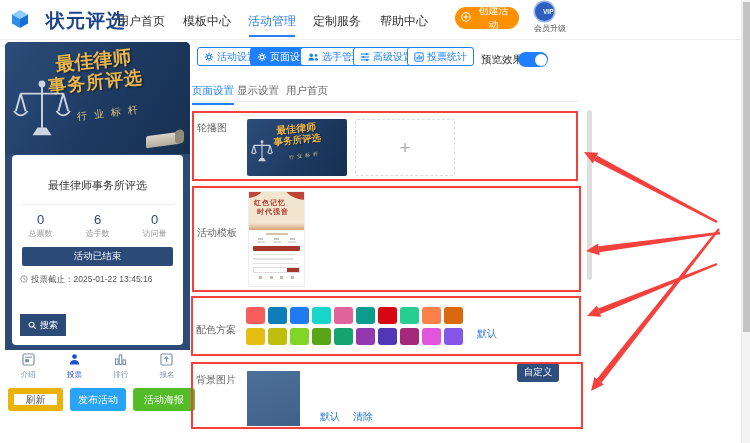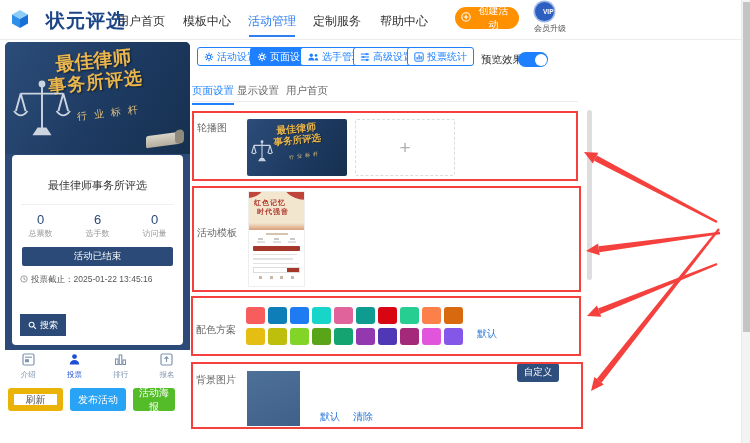--- a/index.html
+++ b/index.html
@@ -57,21 +57,21 @@
 
   .phone-tabs{position:absolute;left:5px;top:352px;width:185px;height:28px;display:flex;}
   .ptab{flex:1;text-align:center;color:#7e93ad;cursor:pointer;}
   .ptab .plabel{display:block;font-size:7.5px;margin-top:0px;}
   .ptab.active{color:#1d4ed8;font-weight:normal;}
 
   .act-btn{position:absolute;top:388px;height:23px;border-radius:3px;font-size:10px;border:none;
            display:flex;align-items:center;justify-content:center;font-family:"Liberation Sans",sans-serif;}
   .btn-refresh{left:8px;width:55px;background:#fff;border:6px solid #eab308;color:#555;}
   .btn-publish{left:70px;width:56px;background:#29a3f5;color:#fff;}
-  .btn-poster{left:133px;width:42px;background:#53bc28;color:#fff;}
+  .btn-poster{left:133px;width:62px;background:#53bc28;color:#fff;}
 
   
   .mtab{position:absolute;top:47px;height:19px;border:1px solid #1e80ff;border-radius:3px;background:#fff;color:#1e80ff;
         font-size:10px;display:flex;align-items:center;gap:3px;padding:0 6px;font-family:"Liberation Sans",sans-serif;}
   .mtab.active{background:#1e80ff;color:#fff;}
   .preview-label{position:absolute;left:481px;top:53px;font-size:10.5px;color:#333;}
   .toggle{position:absolute;left:518px;top:52px;width:30px;height:15px;border-radius:8px;background:#1e80ff;cursor:pointer;}
   .toggle-knob{position:absolute;right:1.5px;top:1.5px;width:12px;height:12px;border-radius:50%;background:#fff;}
 
   .subtab{position:absolute;top:84px;font-size:10.5px;color:#666;cursor:pointer;}

